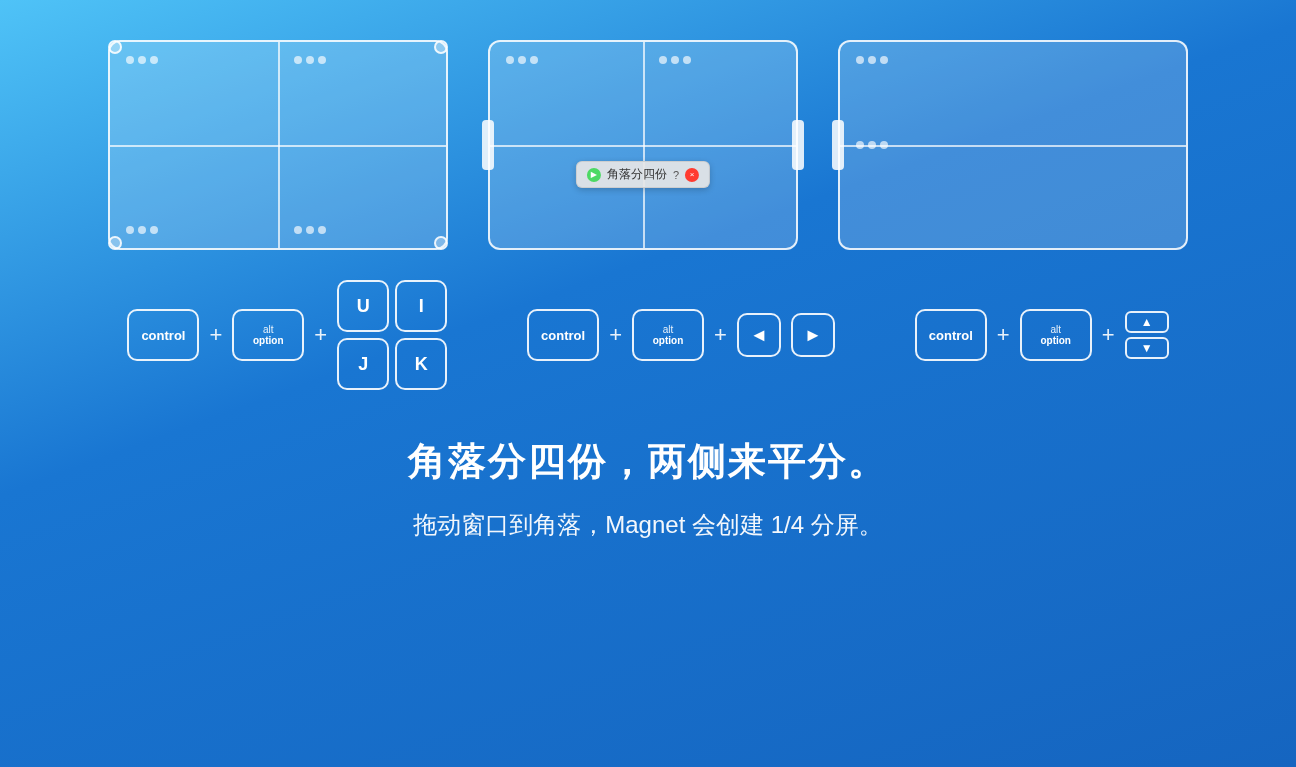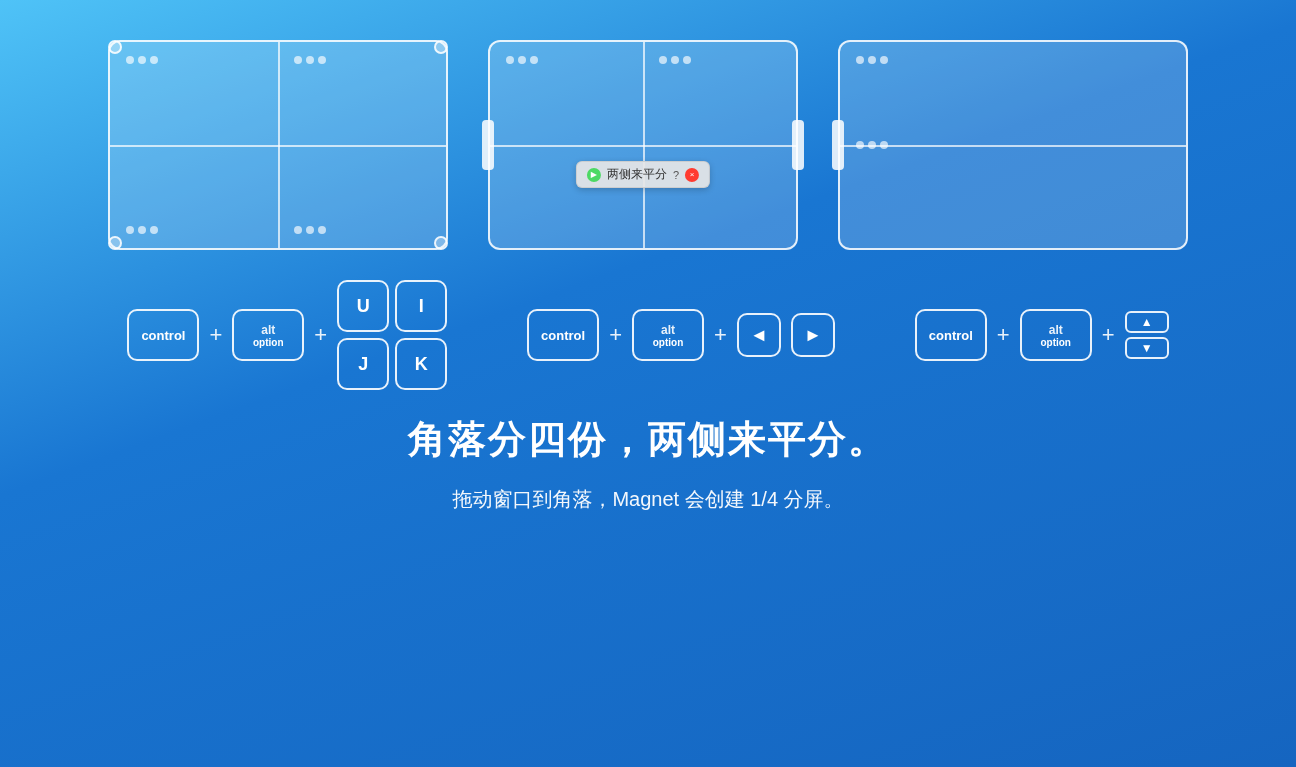--- a/index.html
+++ b/index.html
@@ -226,22 +226,22 @@
     }
 
     .key-control {
       width: 72px; height: 52px;
       font-size: 13px;
     }
     .key-option {
       width: 72px; height: 52px;
     }
     .key-option .alt-text {
-      font-size: 12px;
-      font-weight: 700;
+      font-size: 10px;
+      font-weight: 400;
       opacity: 0.9;
     }
     .key-option .option-text {
       font-size: 10px;
       font-weight: 600;
     }
 
     .key-arrow {
       width: 44px; height: 44px;
       font-size: 18px;
@@ -272,32 +272,32 @@
     }
 
     .plus-sign {
       color: rgba(255,255,255,0.9);
       font-size: 22px;
       font-weight: 300;
     }
 
     
     .text-section {
-      margin-top: 24px;
+      margin-top: 46px;
       text-align: center;
       color: white;
     }
     .headline {
       font-size: 38px;
       font-weight: 700;
       letter-spacing: 2px;
       margin-bottom: 14px;
     }
     .subtext {
-      font-size: 20px;
+      font-size: 24px;
       font-weight: 400;
       line-height: 2.0;
       opacity: 0.95;
     }
   </style>
 </head>
 <body>
 
 <div class="windows-section">
 
@@ -342,21 +342,21 @@
         <span></span>
         <span></span>
     </div>
     <div class="dots tr">
       <span></span>
         <span></span>
         <span></span>
     </div>
     <div class="download-popup">
       <div class="play-btn">▶</div>
-      <span>两侧来平分</span>
+      <span>角落分四份</span>
       <span class="question-btn">?</span>
       <div class="close-btn">×</div>
     </div>
   </div>
 
   <div class="window-diagram window-right">
     <div class="side-handle left"></div>
     <div class="h-line" style="top: 50%;"></div>
     <div class="dots tl">
       <span></span>

